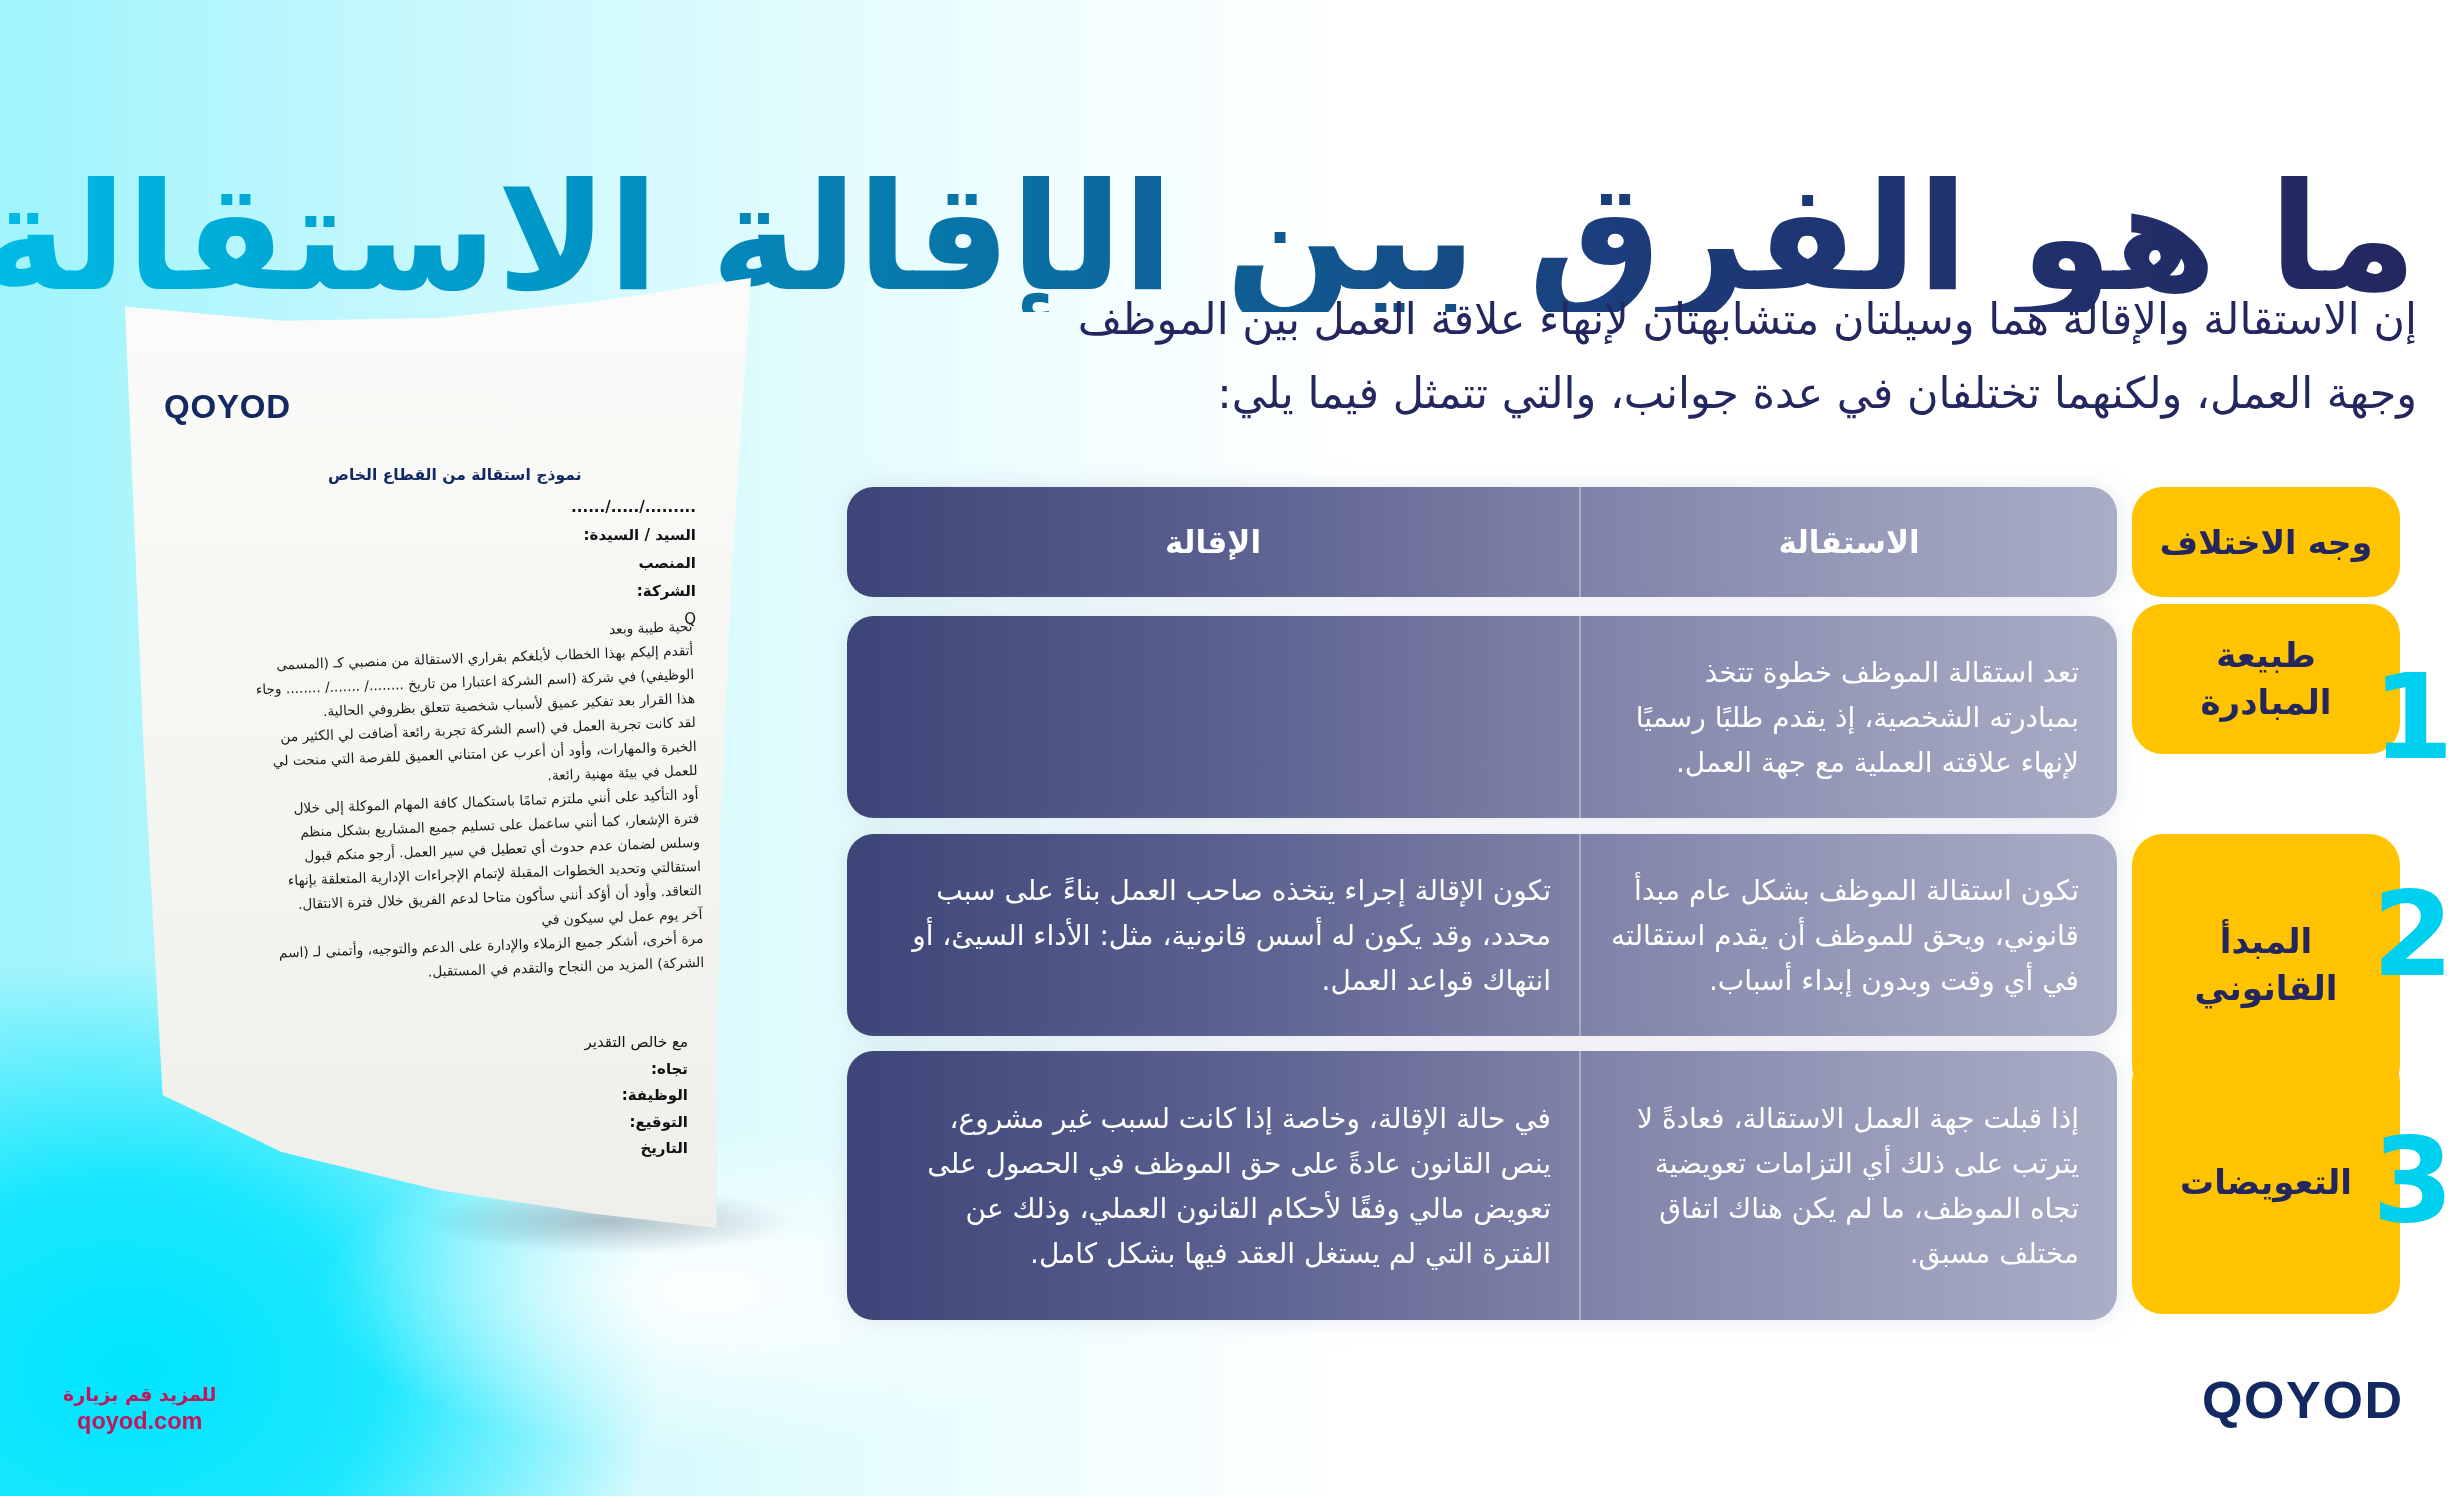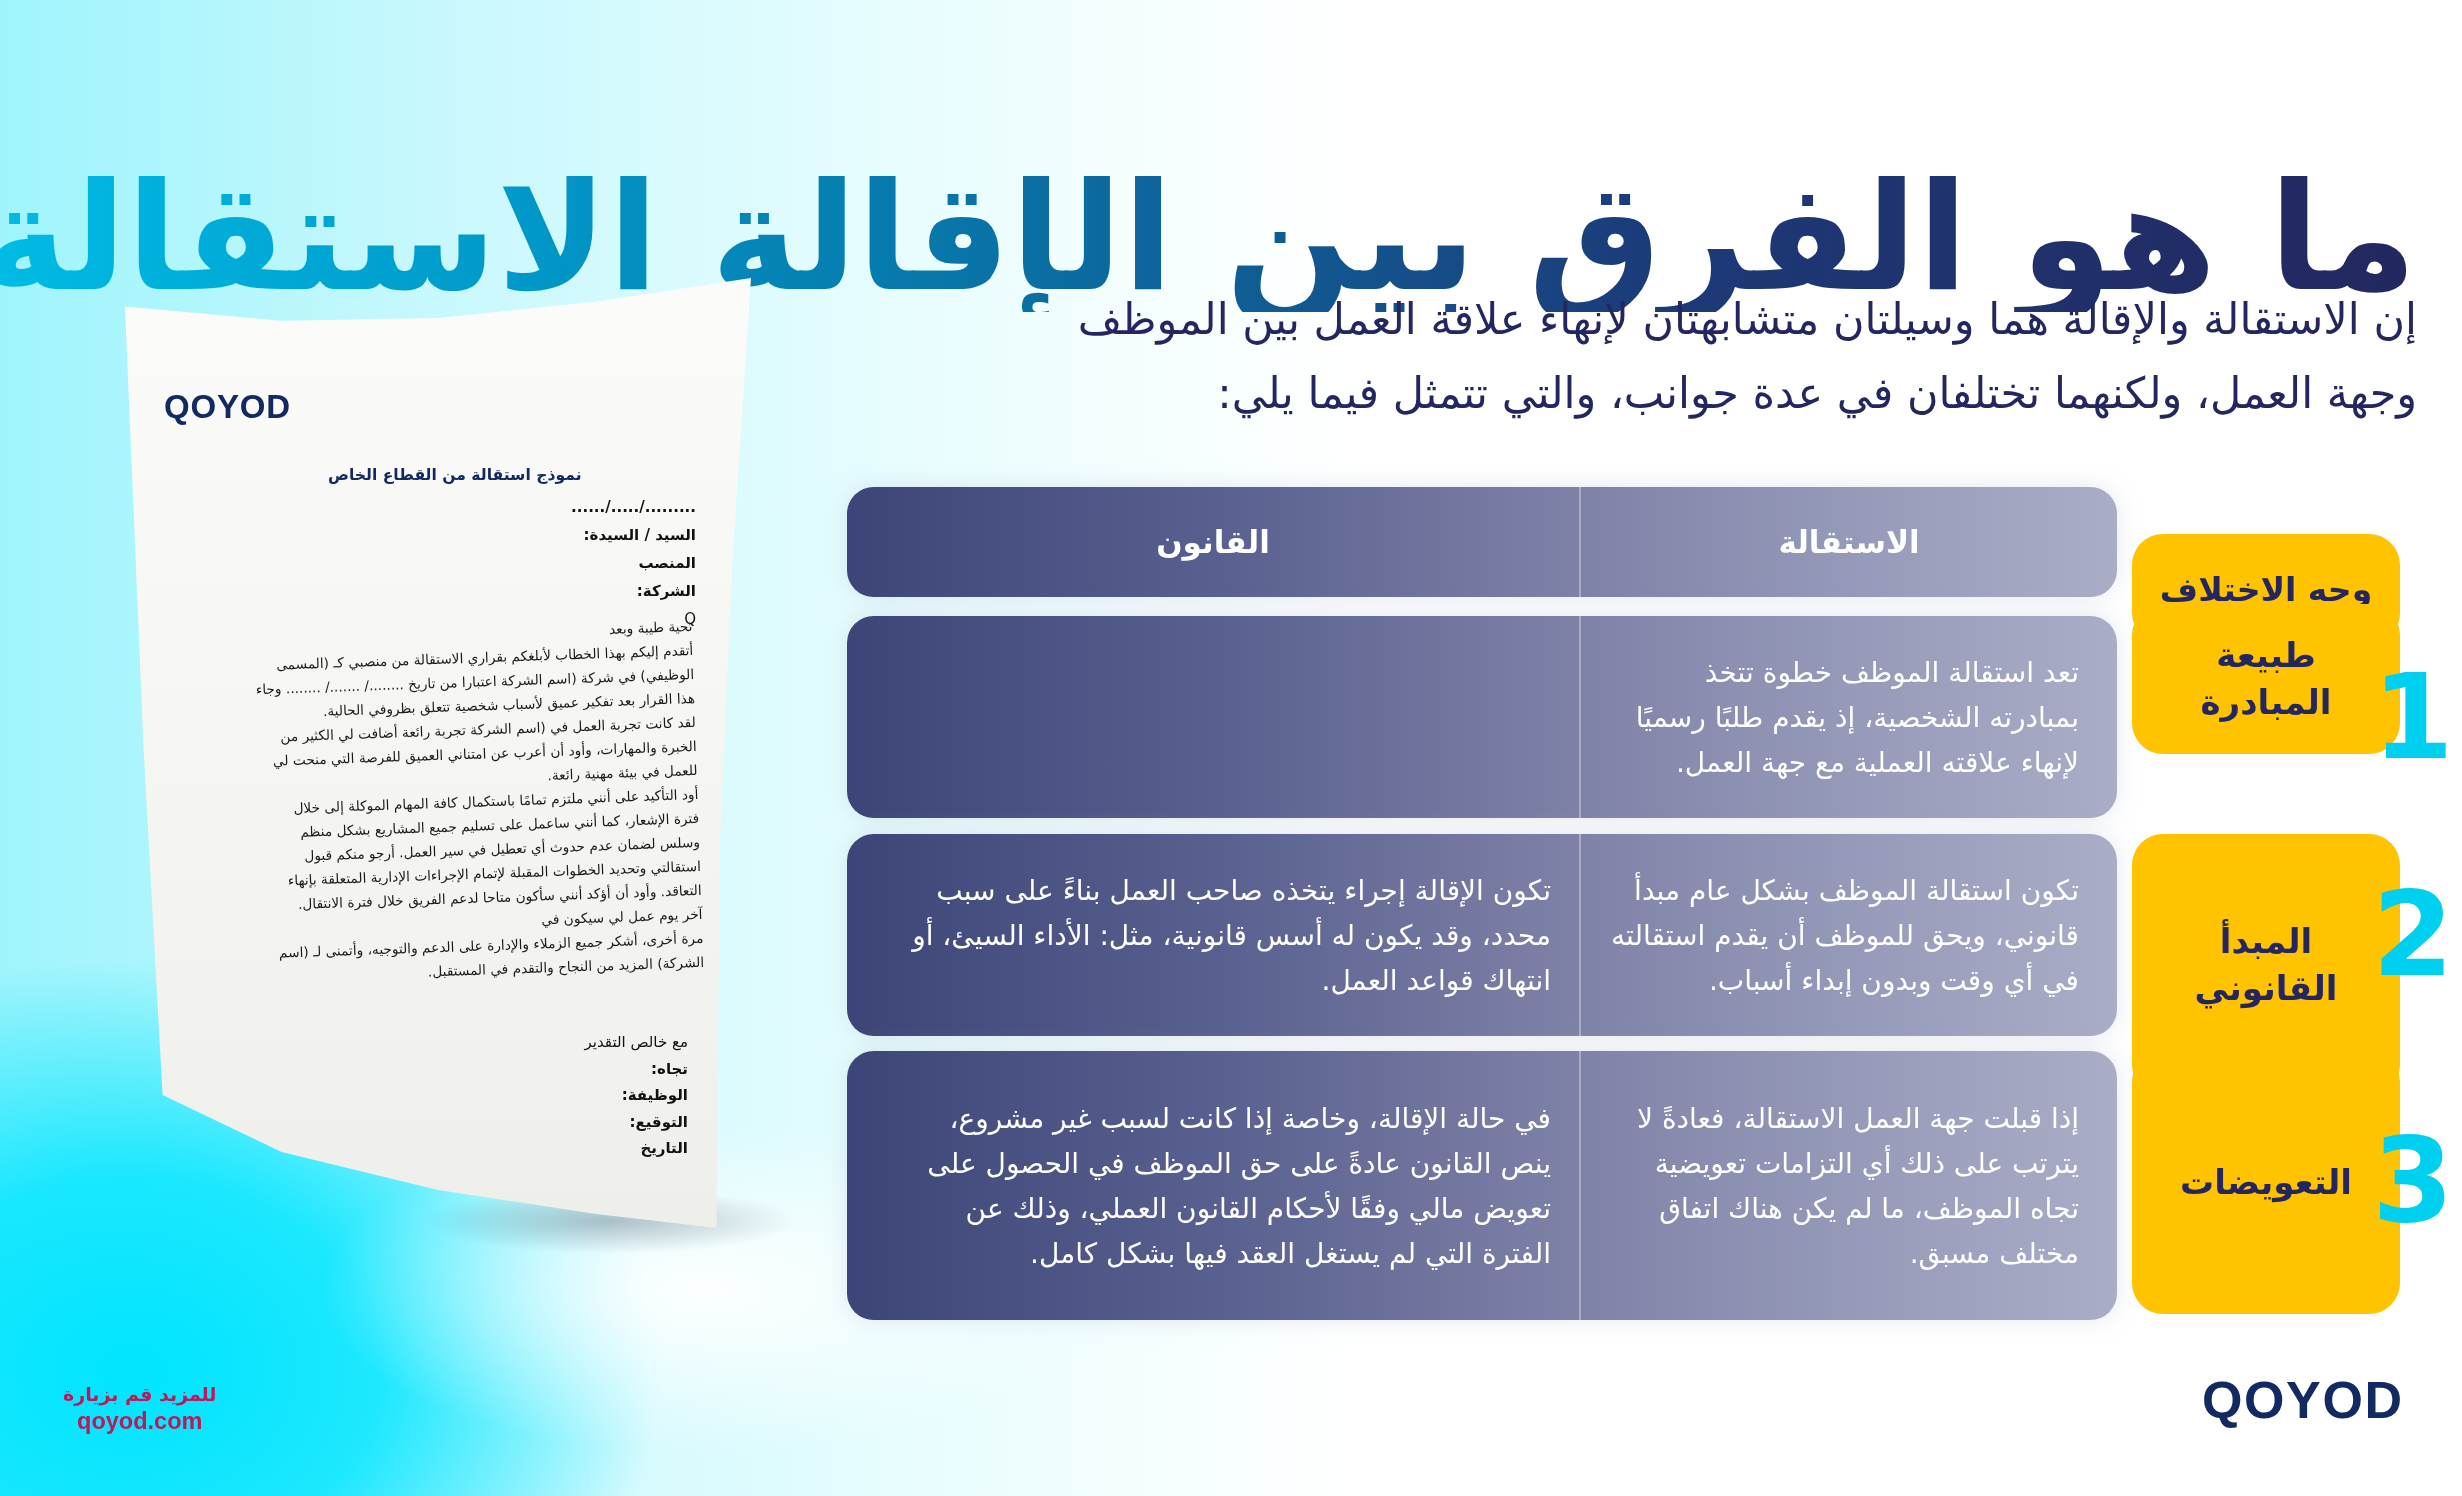--- a/index.html
+++ b/index.html
@@ -92,21 +92,21 @@
   .purple.header .cell.dismiss { left: 0; width: 732px; }
   .purple.header .cell.resign { left: 734px; width: 536px; }
 
   .yellow {
     position: absolute; left: 2132px; width: 268px;
     background: #ffc300; border-radius: 31px;
     display: flex; align-items: center; justify-content: center;
     direction: rtl; text-align: center;
     color: #24275f; font-weight: bold; font-size: 34px; line-height: 47px;
   }
-  .yellow.header { font-size: 33px; margin-top: 47px; }
+  .yellow.header { font-size: 33px; }
   .num {
     position: absolute; left: 2370px; width: 86px;
     color: #00d0f0; font-family: "DejaVu Sans", sans-serif; font-weight: bold;
     font-size: 117px; line-height: 1; text-align: center;
   }
 
   
   .footer-visit {
     position: absolute; left: 63px; top: 1381px;
     direction: rtl; text-align: left;
@@ -164,21 +164,21 @@
       <div>مع خالص التقدير</div>
       <div class="b">تجاه:</div>
       <div class="b">الوظيفة:</div>
       <div class="b">التوقيع:</div>
       <div class="b">التاريخ</div>
     </div>
   </div>
 </div>
 
 <div class="purple header" style="top:487px;height:110px">
-  <div class="cell dismiss">القانون</div>
+  <div class="cell dismiss">الإقالة</div>
   <div class="divider"></div>
   <div class="cell resign">الاستقالة</div>
 </div>
 <div class="yellow header" style="top:487px;height:110px">وجه الاختلاف</div>
 
 <div class="purple" style="top:616px;height:202px">
   <div class="divider"></div>
   <div class="cell resign">تعد استقالة الموظف خطوة تتخذ بمبادرته الشخصية، إذ يقدم طلبًا رسميًا لإنهاء علاقته العملية مع جهة العمل.</div>
 </div>
 <div class="yellow" style="top:604px;height:150px;padding:0 16px;box-sizing:border-box">طبيعة المبادرة</div>

